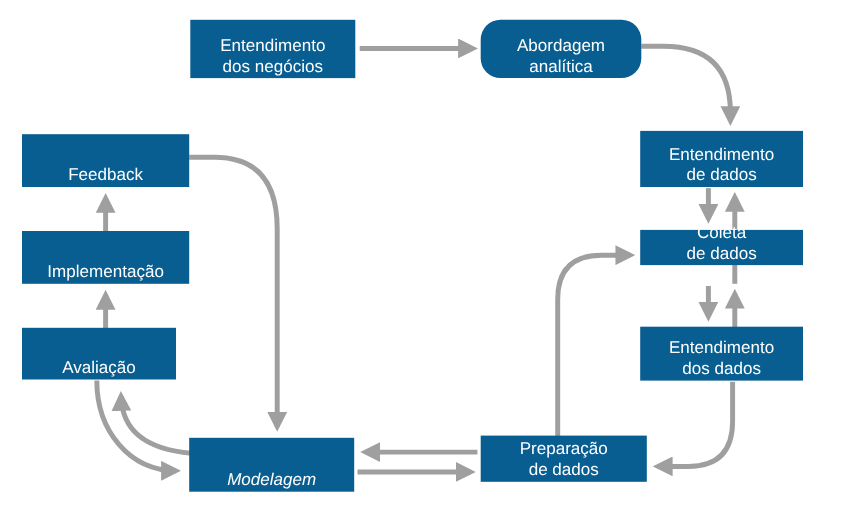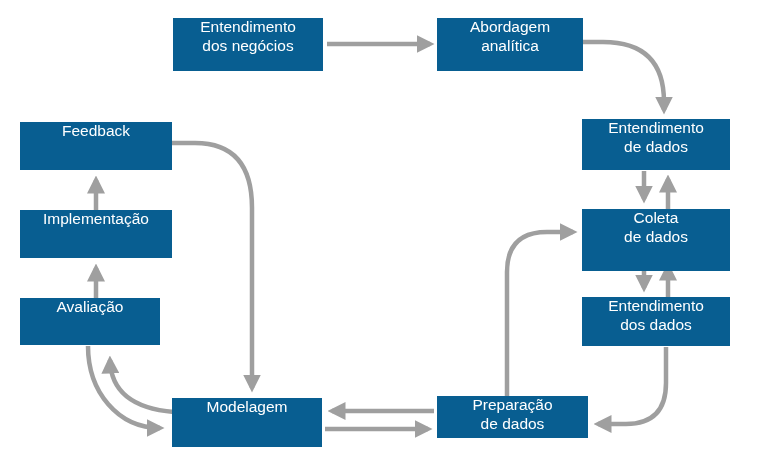--- a/index.html
+++ b/index.html
@@ -26,34 +26,34 @@
     fill: none;
     stroke: var(--arrow);
     stroke-width: 4.5;
   }
   .arrowhead { fill: var(--arrow); }
   .node {
     position: absolute;
     background: var(--node-fill);
     color: var(--label-text);
     display: flex;
-    align-items: flex-start;
+    align-items: flex-end;
     justify-content: center;
     text-align: center;
     font-size: 15.5px;
     line-height: 1.22;
   }
   .label { white-space: pre-line; }
   .n-business       { left: 173px; top: 18px;  width: 150px; height: 53px; }
-  .n-analytic       { left: 437px; top: 18px;  width: 146px; height: 53px; }
+  .n-analytic       { left: 437px; top: 18px;  width: 146px; height: 53px; border-radius: 18px; }
   .n-requirements   { left: 582px; top: 119px; width: 148px; height: 51px; }
-  .n-collection     { left: 582px; top: 209px; width: 148px; height: 62px; }
+  .n-collection     { left: 582px; top: 209px; width: 148px; height: 32px; }
   .n-dataund        { left: 582px; top: 297px; width: 148px; height: 49px; }
   .n-preparation    { left: 437px; top: 396px; width: 151px; height: 42px; }
-  .n-modeling       { left: 172px; top: 398px; width: 150px; height: 49px; }
+  .n-modeling       { left: 172px; top: 398px; width: 150px; height: 49px; font-style: italic; }
   .n-evaluation     { left: 20px;  top: 298px; width: 140px; height: 47px; }
   .n-implementation { left: 20px;  top: 210px; width: 152px; height: 48px; }
   .n-feedback       { left: 20px;  top: 122px; width: 152px; height: 48px; }
 </style>
 </head>
 <body>
 
 <div class="canvas">
 
   <svg class="edges" viewBox="0 0 773 467" aria-hidden="true">

